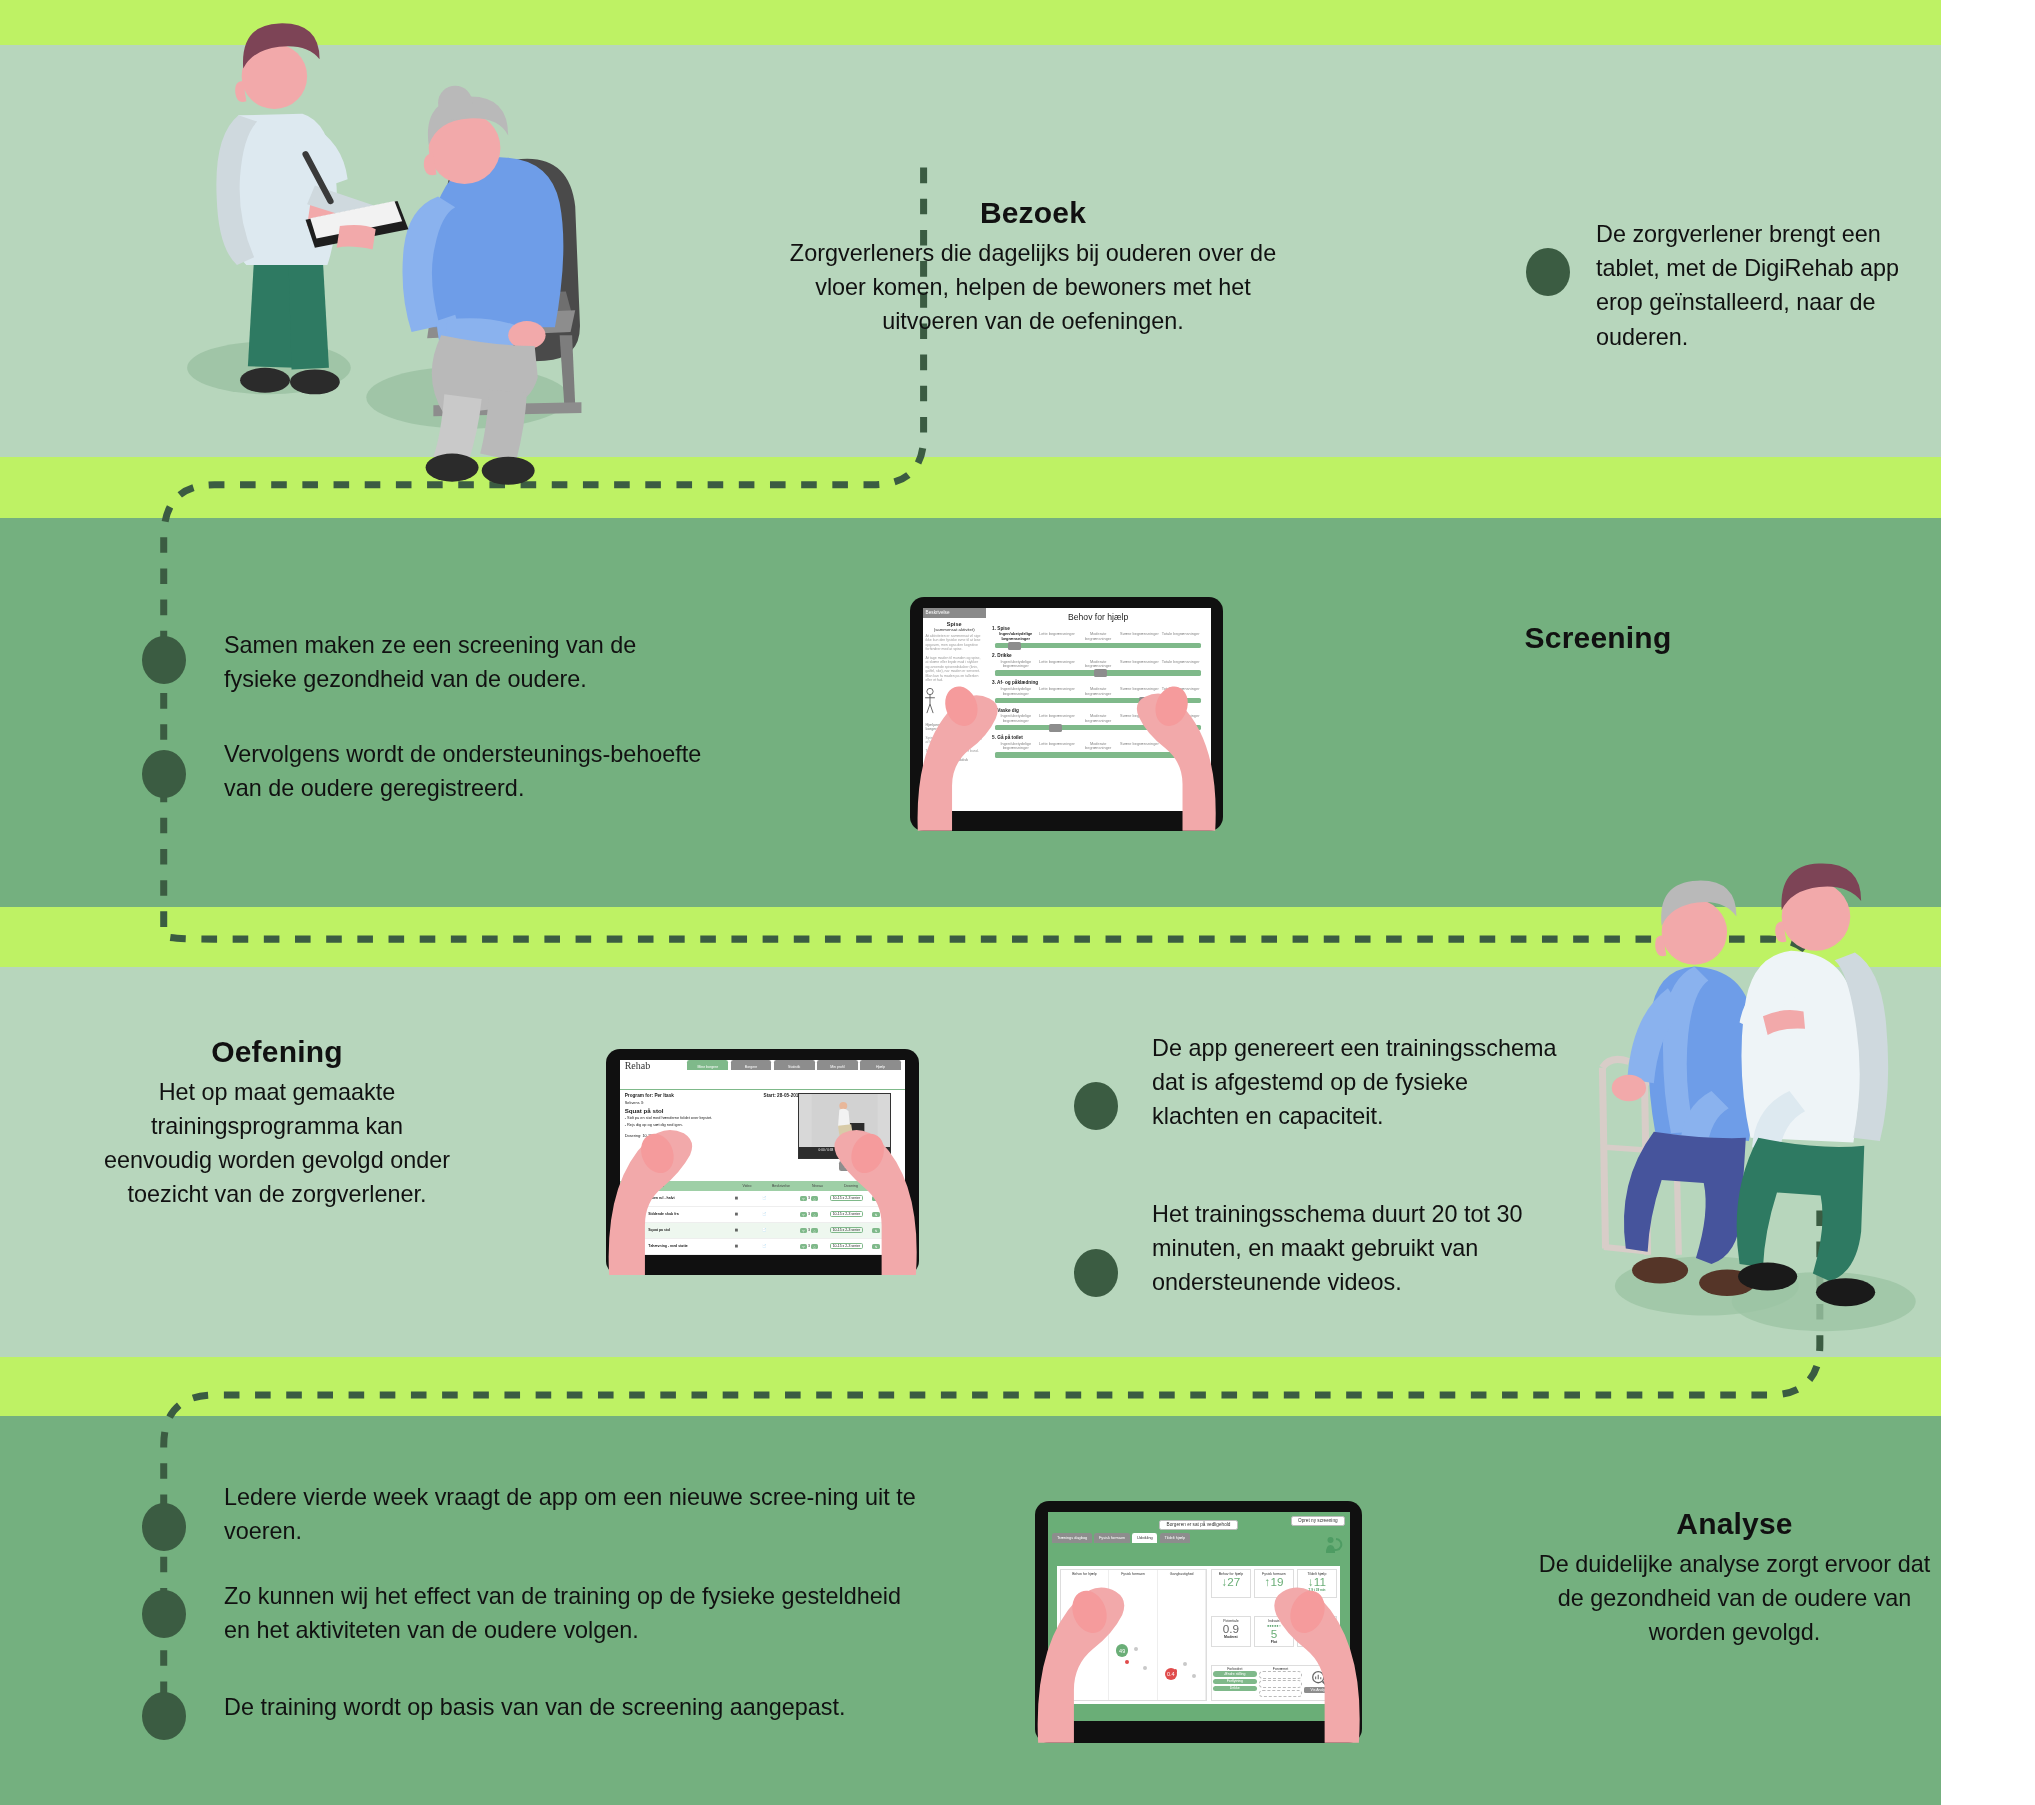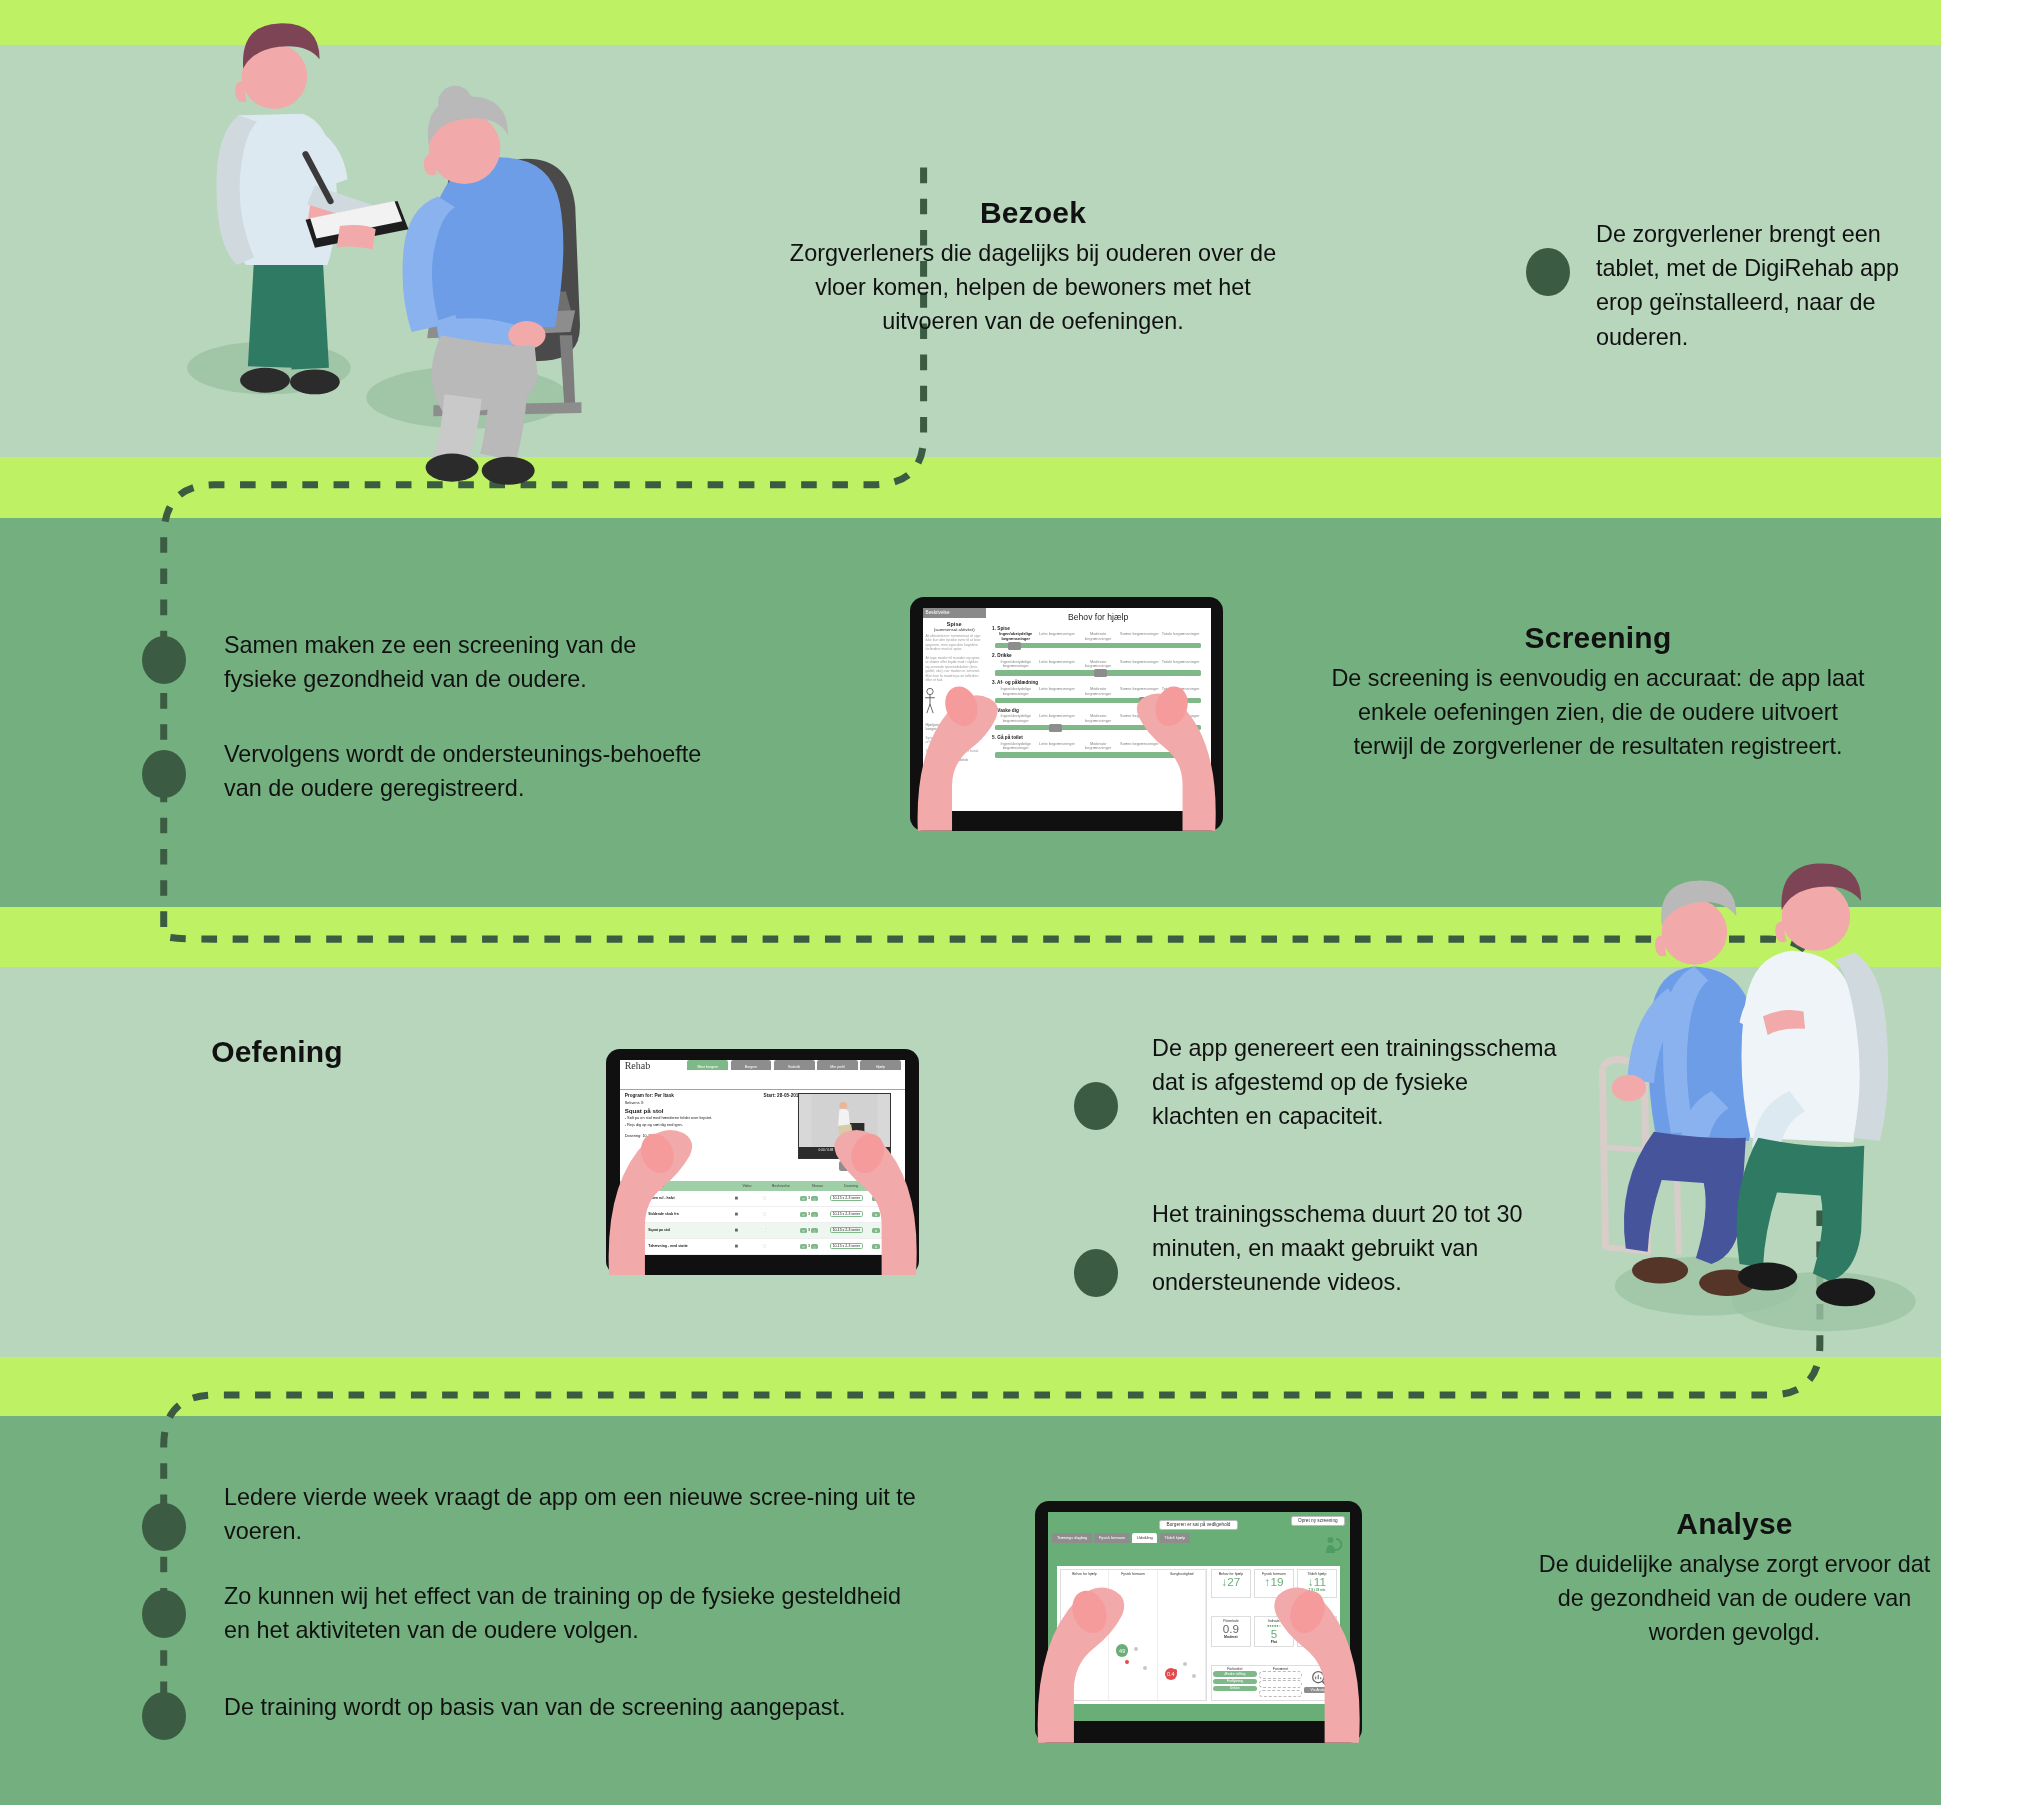--- a/index.html
+++ b/index.html
@@ -192,29 +192,29 @@
 
   <div class="txt center" style="left:764px;top:195px;width:538px;">
     <div class="heading">Bezoek</div>
     <div class="body-t">Zorgverleners die dagelijks bij ouderen over de vloer komen, helpen de bewoners met het uitvoeren van de oefeningen.</div>
   </div>
   <div class="dot" style="left:1526px;top:248px;width:44px;height:48px;"></div>
   <div class="txt left body-t" style="left:1596px;top:217px;width:351px;">De zorgverlener brengt een tablet, met de DigiRehab app erop geïnstalleerd, naar de ouderen.</div>
 
   <div class="txt center" style="left:1325px;top:620px;width:546px;">
     <div class="heading">Screening</div>
-    <div class="body-t">De screening is eenvoudig en accuraat: de app laat enkele oefeningen zien, die de oudere uitvoert terwijl de zorgverlener de resultaten registreert.</div>
   </div>
   <div class="dot" style="left:142px;top:636px;width:44px;height:48px;"></div>
   <div class="txt left body-t" style="left:224px;top:628px;width:483px;">Samen maken ze een screening van de fysieke gezondheid van de oudere.</div>
   <div class="dot" style="left:142px;top:750px;width:44px;height:48px;"></div>
   <div class="txt left body-t" style="left:224px;top:737px;width:483px;">Vervolgens wordt de ondersteunings-behoefte van de oudere geregistreerd.</div>
 
   <div class="txt center" style="left:94px;top:1034px;width:366px;">
     <div class="heading">Oefening</div>
+    <div class="body-t">Het op maat gemaakte trainingsprogramma kan eenvoudig worden gevolgd onder toezicht van de zorgverlener.</div>
   </div>
   <div class="dot" style="left:1074px;top:1082px;width:44px;height:48px;"></div>
   <div class="txt left body-t" style="left:1152px;top:1031px;width:405px;">De app genereert een trainingsschema dat is afgestemd op de fysieke klachten en capaciteit.</div>
   <div class="dot" style="left:1074px;top:1249px;width:44px;height:48px;"></div>
   <div class="txt left body-t" style="left:1152px;top:1197px;width:405px;">Het trainingsschema duurt 20 tot 30 minuten, en maakt gebruikt van ondersteunende videos.</div>
 
   <div class="txt center" style="left:1528px;top:1506px;width:413px;">
     <div class="heading">Analyse</div>
     <div class="body-t">De duidelijke analyse zorgt ervoor dat de gezondheid van de oudere van worden gevolgd.</div>
   </div>

